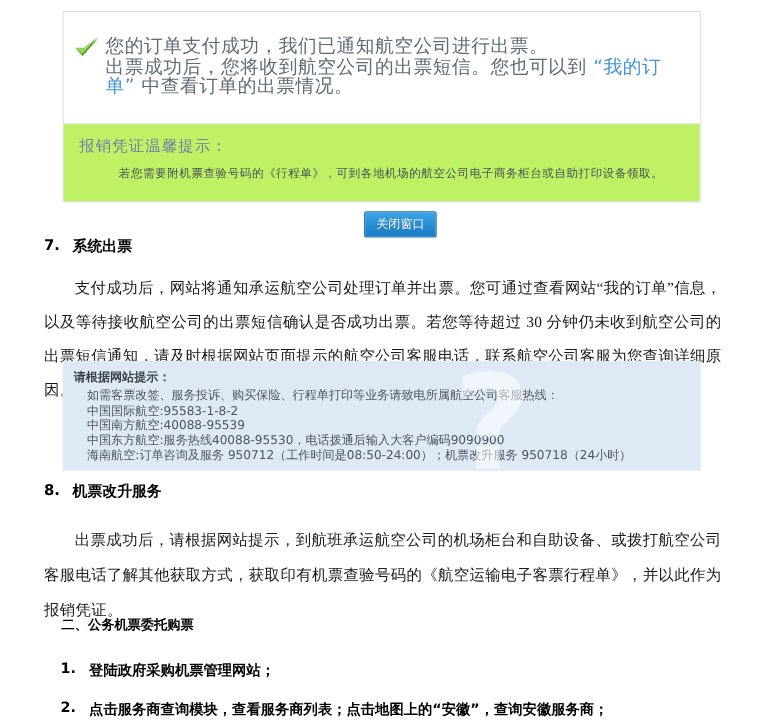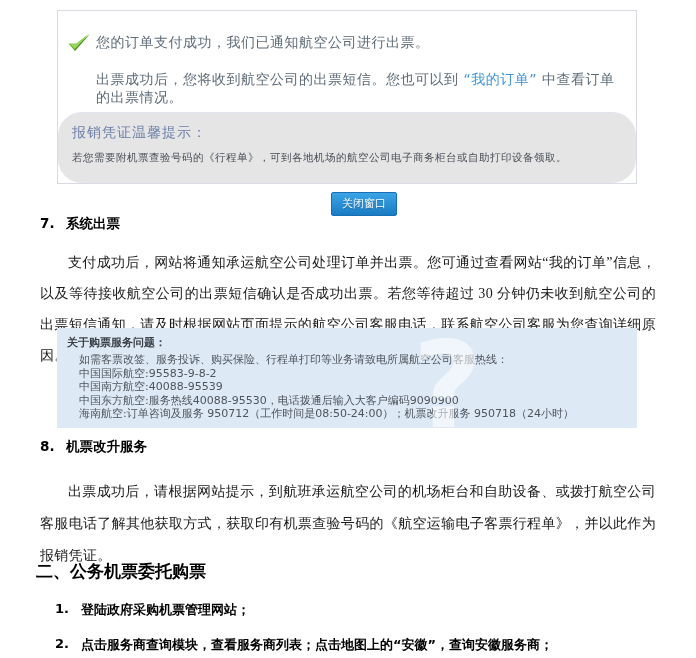--- a/index.html
+++ b/index.html
@@ -19,48 +19,48 @@
     background: #ffffff;
     padding: 22px 18px 0 38px;
   }
   .check-icon {
     position: absolute;
     left: 8px; top: 20px;
     width: 26px; height: 26px;
   }
   .success-lines { margin-left: 0; }
   .success-line {
-    font-size: 14px;
+    font-size: 17px;
     color: #5e6b77;
     line-height: 18px;
     letter-spacing: 0.5px;
   }
-  .success-line + .success-line { margin-top: 19px; }
+  .success-line + .success-line { margin-top: 1px; }
   .order-link {
     color: #3f94d6;
     text-decoration: none;
     cursor: pointer;
   }
   .panel-tip {
-    background: #e5e5e5;
+    background: #bef264;
     border-top: 1px solid #e0e4ee;
     padding: 11px 14px 12px 14px;
     height: 71px;
-    border-radius: 24px;
   }
   .tip-title {
     font-size: 14px;
     color: #6c7fa8;
     letter-spacing: 1px;
     margin-bottom: 9px;
   }
   .tip-body {
     font-size: 10.5px;
     color: #4a4f57;
     letter-spacing: 0.5px;
+    margin-left: 36px;
   }
 
   
   .close-btn-row {
     position: absolute;
     left: 16px; top: 192px; width: 696px;
     text-align: center;
   }
   .close-btn {
     display: inline-block;
@@ -127,24 +127,24 @@
     font-size: 120px;
     font-weight: bold;
     color: rgba(255,255,255,0.55);
     font-family: "DejaVu Sans", sans-serif;
     pointer-events: none;
   }
 
   
   .big-heading {
     position: absolute;
-    left: 36px;
-    font-family: "DejaVu Sans", sans-serif;
-    font-weight: bold;
-    font-size: 17px;
+    left: 56px;
+    font-family: "DejaVu Sans", sans-serif;
+    font-weight: bold;
+    font-size: 12px;
     color: #000000;
   }
   .num-item {
     position: absolute;
     left: 55px;
     font-family: "DejaVu Sans", sans-serif;
     font-weight: bold;
     font-size: 13px;
     color: #000000;
     display: flex;
@@ -181,23 +181,23 @@
 <div class="doc">
   <div class="doc-heading" id="sec7-heading">
     <span class="h-num">7.</span>
     <span>系统出票</span>
   </div>
   <div class="doc-para">支付成功后，网站将通知承运航空公司处理订单并出票。您可通过查看网站“我的订单”信息，以及等待接收航空公司的出票短信确认是否成功出票。若您等待超过 30 分钟仍未收到航空公司的出票短信通知，请及时根据网站页面提示的航空公司客服电话，联系航空公司客服为您查询详细原因。</div>
 </div>
 
 <div class="service-box">
   <div class="qmark-watermark">?</div>
-  <div class="service-title">关于购票服务问题：</div>
+  <div class="service-title">请根据网站提示：</div>
   <div class="service-line">如需客票改签、服务投诉、购买保险、行程单打印等业务请致电所属航空公司客服热线：</div>
-  <div class="service-line">中国国际航空:95583-9-8-2</div>
+  <div class="service-line">中国国际航空:95583-1-8-2</div>
   <div class="service-line">中国南方航空:40088-95539</div>
   <div class="service-line">中国东方航空:服务热线40088-95530，电话拨通后输入大客户编码9090900</div>
   <div class="service-line">海南航空:订单咨询及服务 950712（工作时间是08:50-24:00）；机票改升服务 950718（24小时）</div>
 </div>
 
 <div class="doc" style="top:438px;">
   <div class="doc-heading" id="sec8-heading" style="margin-top:0;">
     <span class="h-num">8.</span>
     <span>机票改升服务</span>
   </div>

